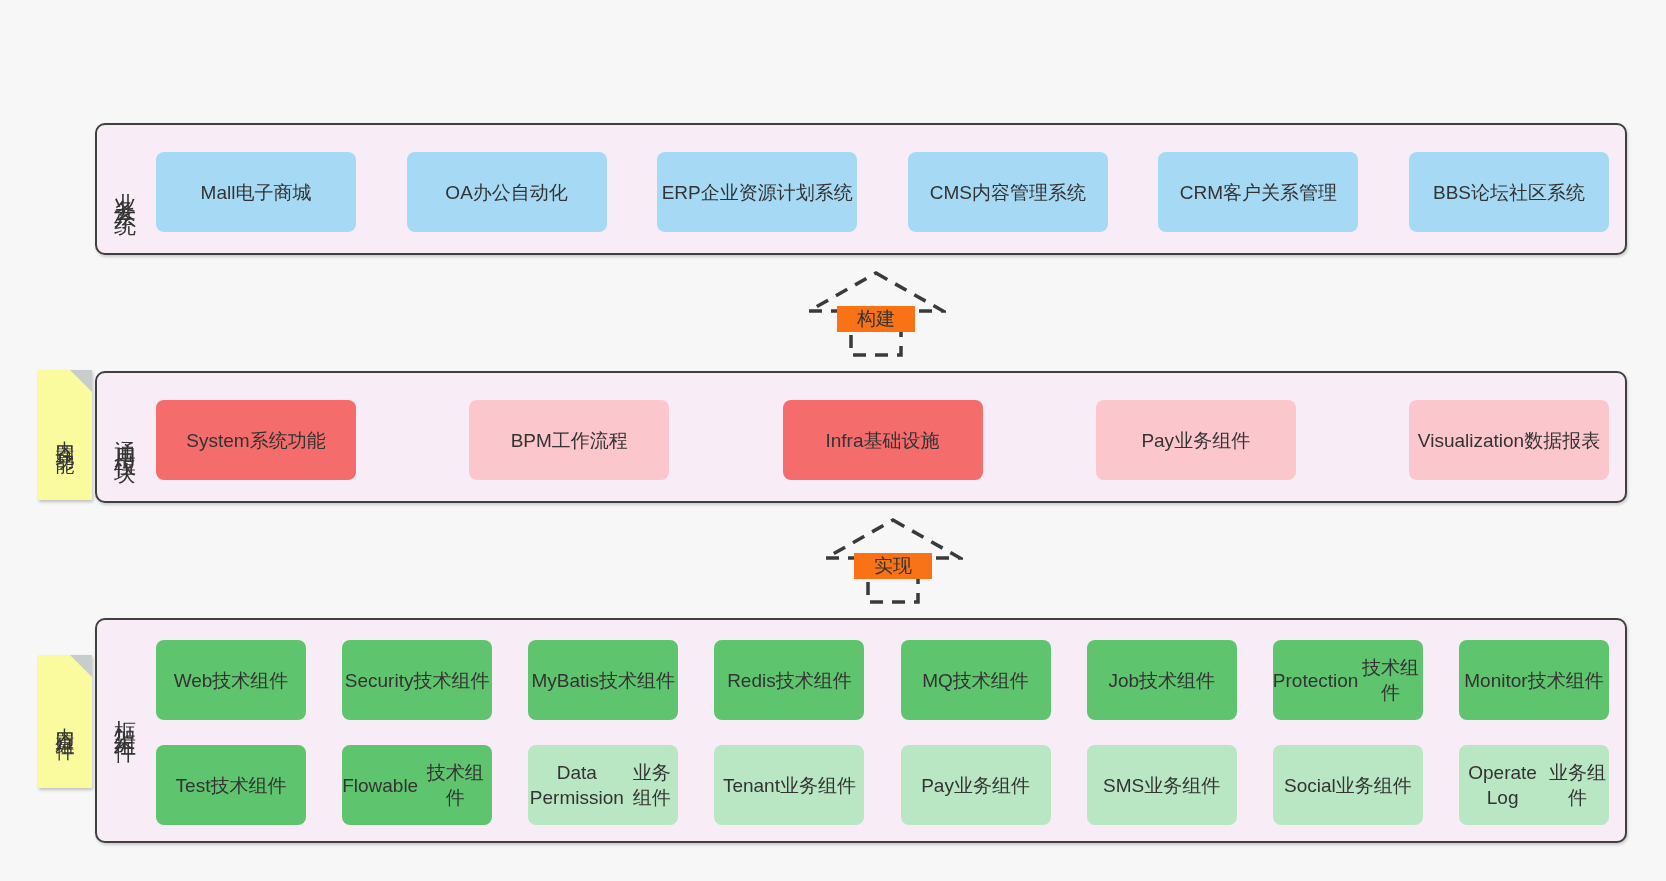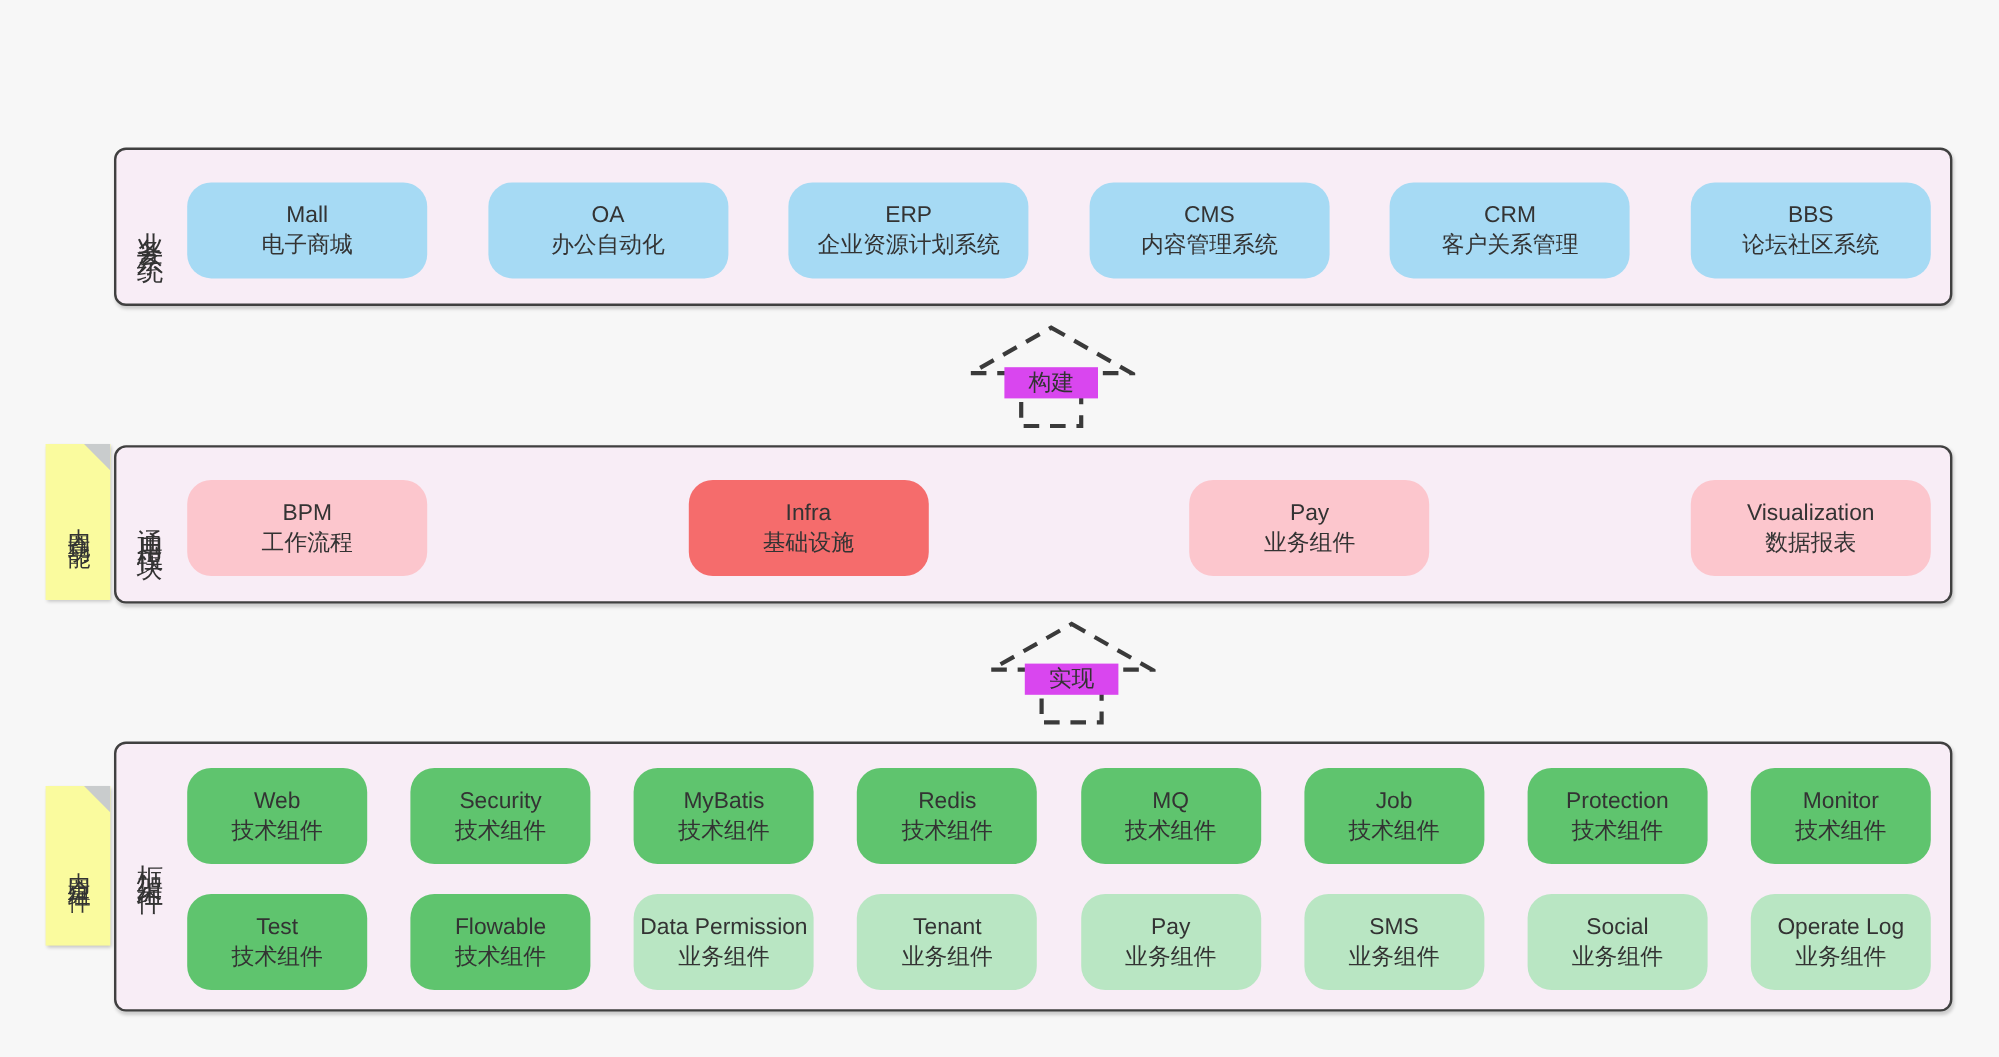--- a/index.html
+++ b/index.html
@@ -46,40 +46,40 @@
   
   .row {
     position:absolute; left:59px; right:16px;
     display:flex; justify-content:space-between;
   }
   #panel-business .row, #panel-modules .row { top:27px; }
   #panel-components .row1 { top:20px; }
   #panel-components .row2 { top:125px; }
 
   .box {
-    height:80px; border-radius:20px;
-    display:flex; flex-direction:column; align-items:center; justify-content:center;
+    height:80px; border-radius:8px;
+    display:flex; flex-direction:row; align-items:center; justify-content:center;
     text-align:center; font-size:19px; line-height:25px; color:#333;
   }
   .w200 { width:200px; }
   .w150 { width:150px; }
   .blue   { background:#a6daf4; }
   .red    { background:#f56c6c; }
   .pink   { background:#fcc6cd; }
   .green  { background:#5fc46e; }
   .lgreen { background:#b9e6c3; }
 
   
   .arrow { position:absolute; width:140px; height:88px; }
   #arrow-build     { left:806px; top:270px; }
   #arrow-implement { left:823px; top:517px; }
   .arrow svg { position:absolute; left:0; top:0; }
   .arrow-label {
     position:absolute; left:50%; top:36px; transform:translateX(-50%);
-    background:#d946ef; padding:0 20px;
+    background:#f97316; padding:0 20px;
     font-size:19px; color:#333; white-space:nowrap;
   }
 </style>
 </head>
 <body>
 
 <div class="canvas">
 
   <section class="panel" id="panel-business">
     <div class="panel-label">业务系统</div>
@@ -117,20 +117,24 @@
     </svg>
     <div class="arrow-label">构建</div>
   </div>
 
   <div class="sticky" id="sticky-functions">
     <div class="sticky-label">内置功能</div>
   </div>
   <section class="panel" id="panel-modules">
     <div class="panel-label">通用模块</div>
     <div class="row">
+      <div class="box red w200">
+        <div>System</div>
+        <div>系统功能</div>
+      </div>
       <div class="box pink w200">
         <div>BPM</div>
         <div>工作流程</div>
       </div>
       <div class="box red w200">
         <div>Infra</div>
         <div>基础设施</div>
       </div>
       <div class="box pink w200">
         <div>Pay</div>

